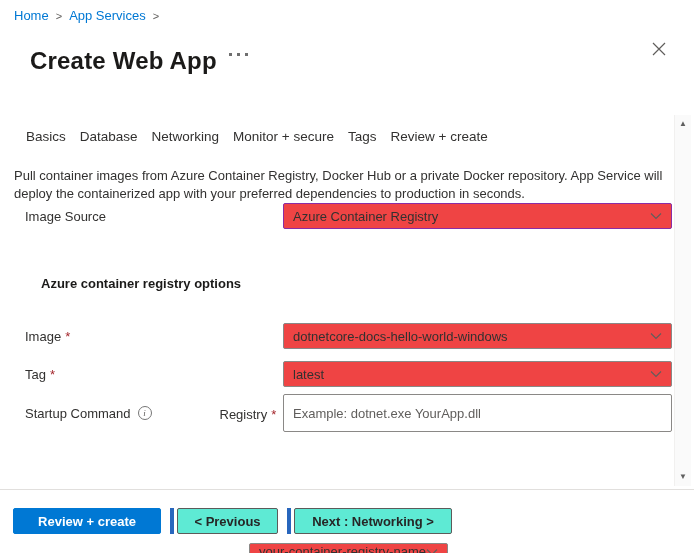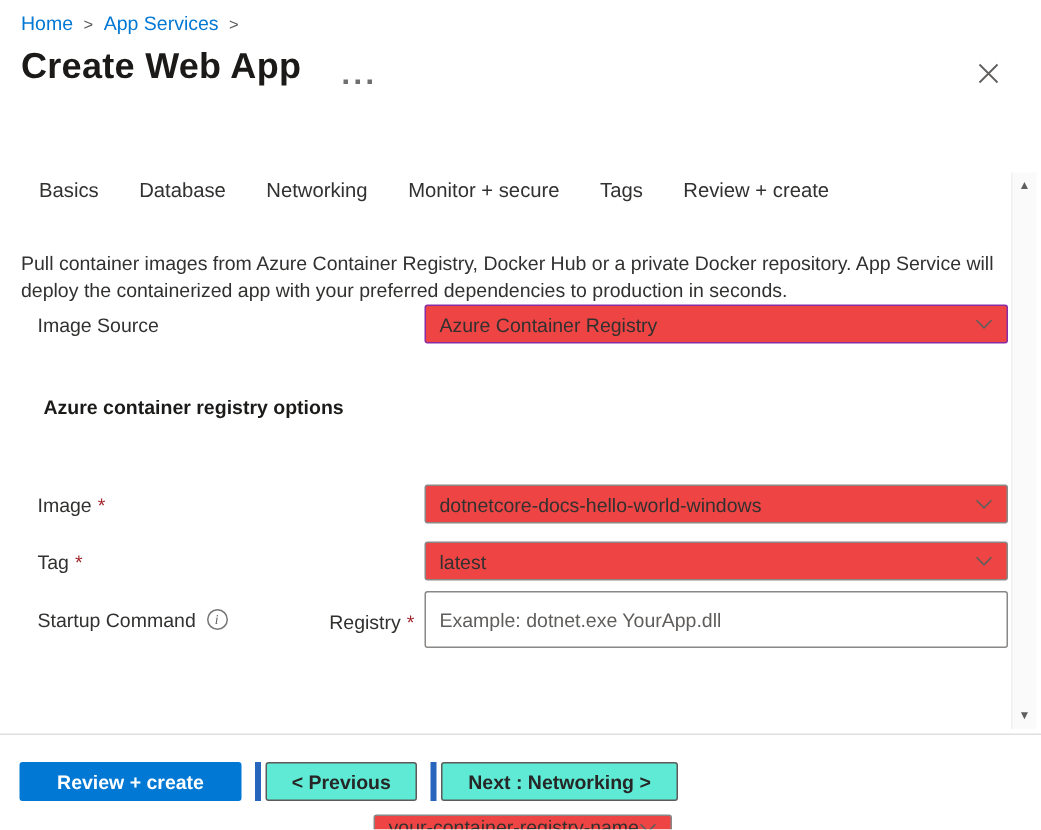--- a/index.html
+++ b/index.html
@@ -6,26 +6,26 @@
   html, body { margin: 0; padding: 0; background: #ffffff; }
   .blade {
     position: relative; width: 694px; height: 553px; background: #fff;
     font-family: "Liberation Sans", sans-serif; color: #323130; overflow: hidden;
   }
   
   .breadcrumb { position: absolute; top: 8px; left: 14px; font-size: 13px; white-space: nowrap; }
   .crumb { color: #0078d4; cursor: pointer; }
   .crumb-sep { color: #605e5c; margin: 0 7px; font-size: 11px; }
   
-  .page-title { position: absolute; top: 31px; left: 14px; margin: 0; font-size: 24px; font-weight: 700; color: #1b1a19; letter-spacing: 0.2px; }
+  .page-title { position: absolute; top: 31px; left: 14px; margin: 16px; font-size: 24px; font-weight: 700; color: #1b1a19; letter-spacing: 0.2px; }
   .more-btn { position: absolute; left: 226px; top: 50px; display: flex; gap: 5px; cursor: pointer; padding: 3px; }
   .more-dot { width: 3px; height: 3px; background: #6f6f6f; }
   .close-btn { position: absolute; top: 40px; right: 26px; width: 18px; height: 18px; cursor: pointer; background: none; border: none; padding: 2px; }
   
-  .tabs { position: absolute; top: 119px; left: 25px; display: flex; gap: 25px; font-size: 13.5px; }
+  .tabs { position: absolute; top: 129px; left: 25px; display: flex; gap: 12px; font-size: 13.5px; }
   .tab { padding: 0 1px 7px 1px; cursor: pointer; color: #323130; }
   .tab.active { font-weight: 700; color: #1b1a19; border-bottom: 2px solid #0078d4; }
   
   .intro { position: absolute; top: 154px; left: 14px; width: 652px; font-size: 13px; line-height: 18px; color: #323130; }
   
   .form-row { position: absolute; left: 25px; right: 22px; height: 26px; display: flex; align-items: center; }
   .row-image-source { top: 203px; }
   .row-registry { top: 285px; flex-direction: column; }
   .row-image { top: 323px; }
   .row-tag { top: 361px; }
@@ -42,21 +42,21 @@
     flex: 1; height: 26px; border: 1px solid #8a8886; border-radius: 2px; background: #ef4444;
     display: flex; align-items: center; justify-content: space-between;
     padding: 0 9px; font-size: 13px; color: #323130; cursor: pointer;
   }
   .dropdown.focused { border: 1.5px solid #8a2da5; }
   .text-input {
     flex: 1; height: 14px; border: 1px solid #8a8886; border-radius: 2px;
     padding: 18px 9px; font-size: 13px; color: #a21caf; font-family: inherit; background: #fff;
   }
   .text-input::placeholder { color: #605e5c; opacity: 1; }
-  .section-title { position: absolute; top: 260px; left: 25px; margin: 4px; font-size: 13px; font-weight: 700; color: #1b1a19; }
+  .section-title { position: absolute; top: 260px; left: 25px; margin: 16px; font-size: 13px; font-weight: 700; color: #1b1a19; }
   
   .scrollbar {
     position: absolute; top: 115px; right: 3px; width: 17px; height: 371px;
     background: #fafafa; border-left: 1px solid #f1f0ef;
     display: flex; flex-direction: column; justify-content: space-between; align-items: center;
   }
   .scroll-arrow { font-size: 8px; color: #5f5f5f; padding: 5px 0; cursor: pointer; background: none; border: none; line-height: 1; }
   
   .footer-divider { position: absolute; top: 489px; left: 0; width: 694px; height: 1px; background: #e1dfdd; }
   .btn { font-family: inherit; font-size: 13px; height: 26px; border-radius: 2px; cursor: pointer; }

